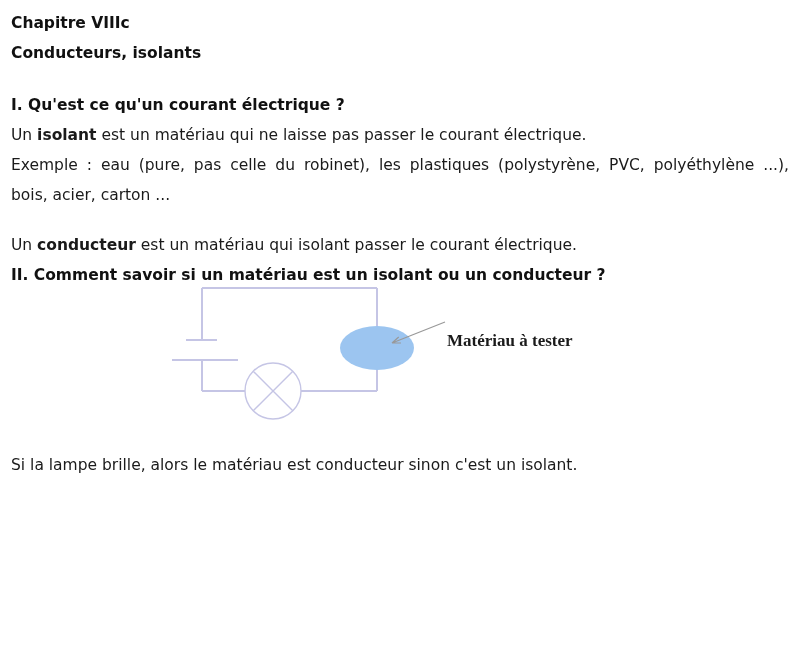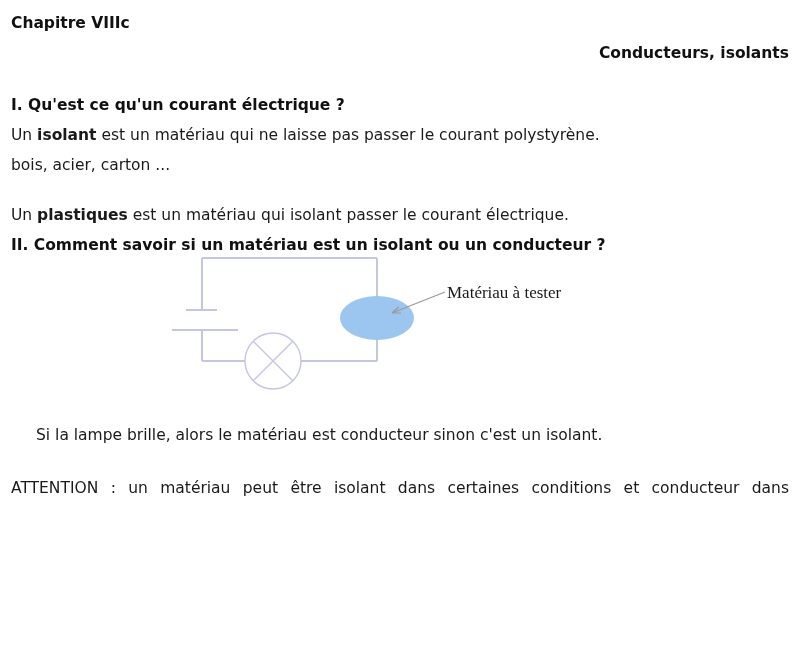--- a/index.html
+++ b/index.html
@@ -9,63 +9,65 @@
     padding: 8px 11px 1px 11px;
     font-family: "DejaVu Sans", sans-serif;
     font-size: 15.5px;
     line-height: 30px;
     color: #1a1a1a;
     position: relative;
     border-radius: 10px;
   }
   .line { min-height: 30px; }
   .bold { font-weight: bold; color: #111; }
-  .center { text-align: right; }
+  .center { text-align: left; }
   .just { text-align: justify; text-align-last: justify; }
   .mt-s1 { margin-top: 22px; }
   .mt-p2 { margin-top: 20px; }
   .mt-s2 { }
-  .mt-con { margin-top: 18px; margin-left: 25px; }
+  .mt-con { margin-top: 18px; }
   .mt-warn { margin-top: 23px; }
   .diagram {
     position: relative;
     height: 142px;
   }
   .diagram svg {
     position: absolute;
     left: 139px;
     top: -4px;
   }
   .diagram-label {
     position: absolute;
     left: 436px;
-    top: 22px;
+    top: 40px;
     font-family: "Liberation Serif", "DejaVu Serif", serif;
     font-size: 17px;
     line-height: 22px;
     color: #1a1a1a;
     white-space: nowrap;
+    font-weight: bold;
   }
 </style>
 </head>
 <body>
 
 <div class="page">
 
   <div class="line bold">Chapitre VIIIc</div>
 
   <div class="line bold center">Conducteurs, isolants</div>
 
   <div class="line bold mt-s1">I. Qu'est ce qu'un courant électrique ?</div>
 
-  <div class="line"><span>Un </span><b>isolant</b><span> est un matériau qui ne laisse pas passer le courant polystyrène.</span></div>
+  <div class="line"><span>Un </span><b>isolant</b><span> est un matériau qui ne laisse pas passer le courant électrique.</span></div>
 
+  <div class="line just">Exemple : eau (pure, pas celle du robinet), les plastiques (polystyrène, PVC, polyéthylène ...),</div>
   <div class="line">bois, acier, carton ...</div>
 
-  <div class="line mt-p2"><span>Un </span><b>plastiques</b><span> est un matériau qui isolant passer le courant électrique.</span></div>
+  <div class="line mt-p2"><span>Un </span><b>conducteur</b><span> est un matériau qui isolant passer le courant électrique.</span></div>
 
 
   <div class="line bold mt-s2">II. Comment savoir si un matériau est un isolant ou un conducteur ?</div>
 
   <div class="diagram">
     <svg width="470" height="150" viewBox="0 0 470 150">
 
       <g fill="none" stroke-width="2" stroke-linecap="butt" stroke="#c5c5e5">
         <path d="M52,2 H227 M52,2 V54 M52,74 V105 M52,105 H95 M151,105 H227 M227,2 V105"></path>
         <path d="M36,54 H67 M22,74 H88"></path>
@@ -80,15 +82,14 @@
 
       <g fill="none" stroke-width="1.2" stroke="#999999">
         <path d="M295,36 L242,57 M242,57 L251,57 M242,57 L248.7,51"></path>
       </g>
     </svg>
     <span class="diagram-label">Matériau à tester</span>
   </div>
 
   <div class="line mt-con">Si la lampe brille, alors le matériau est conducteur sinon c'est un isolant.</div>
 
-  <div class="line just mt-warn">ATTENTION : un matériau peut être isolant dans certaines conditions et conducteur dans</div>
 
 </div>
 
 </body></html>

